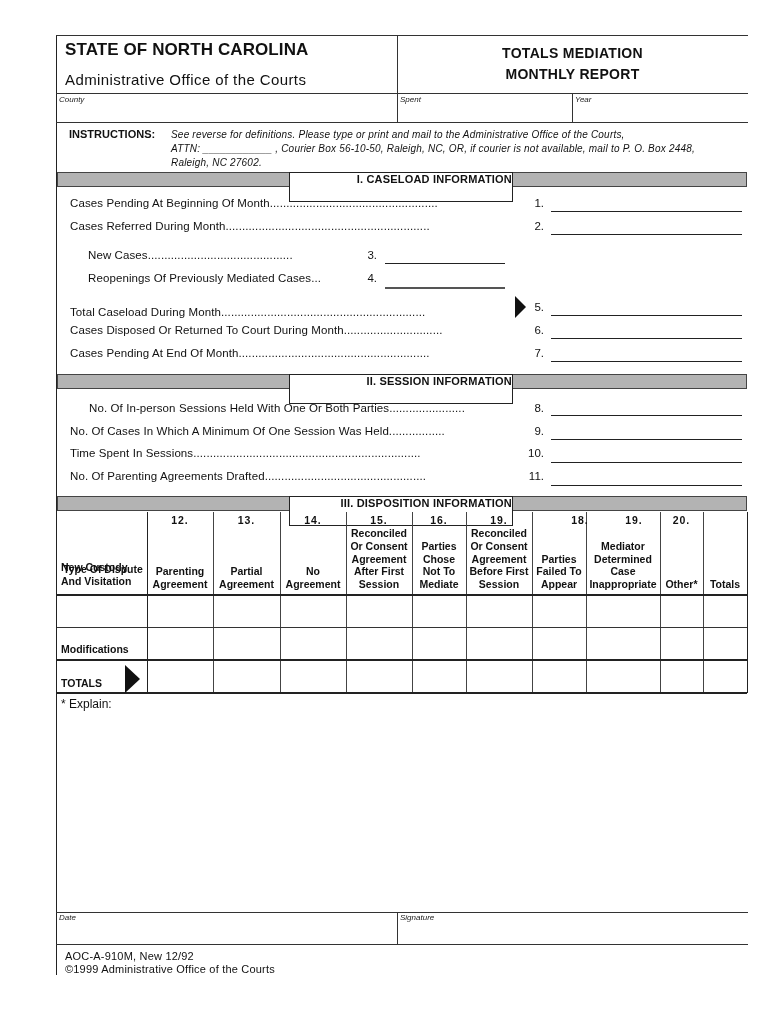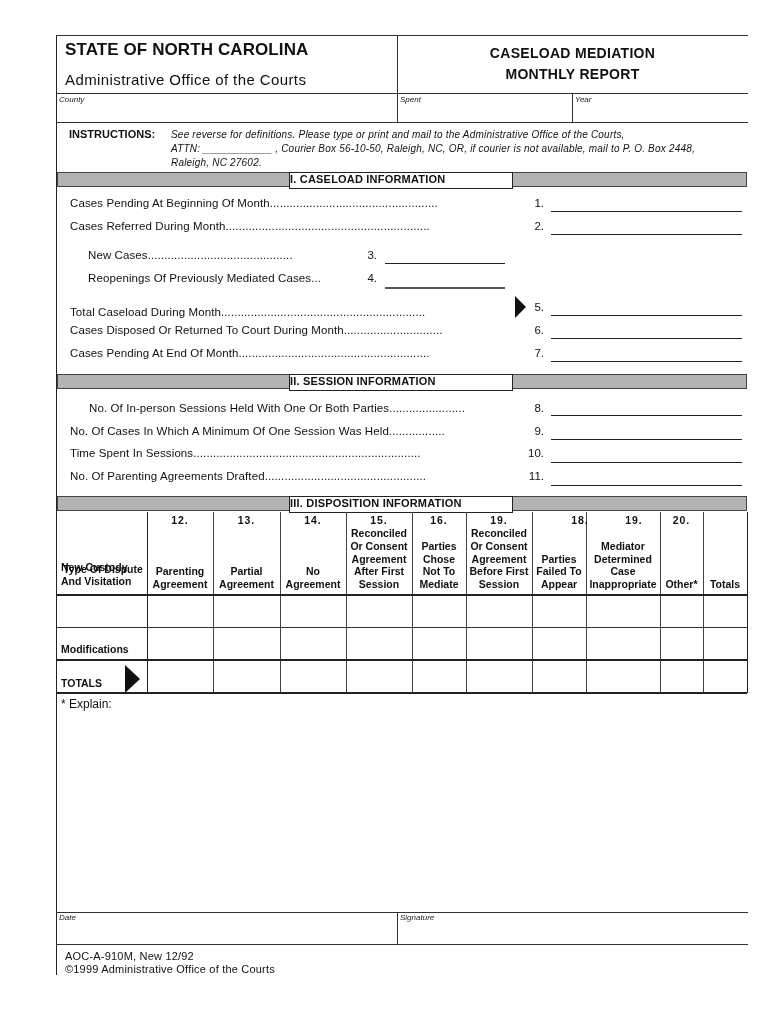--- a/index.html
+++ b/index.html
@@ -10,43 +10,43 @@
   .hline { position: absolute; height: 1px; background: #333; }
   .hline.thick { height: 2px; background: #222; }
   .vline { position: absolute; width: 1px; background: #333; }
   .title-main { position: absolute; left: 65px; top: 40px; font-size: 17px; font-weight: bold; letter-spacing: 0.1px; }
   .title-sub { position: absolute; left: 65px; top: 71px; font-size: 15px; letter-spacing: 0.4px; }
   .report-title { position: absolute; left: 400px; width: 345px; text-align: center; font-size: 14px; font-weight: bold; letter-spacing: 0.3px; }
   .field-label { position: absolute; font-size: 8px; font-style: italic; color: #222; }
   .instr-head { position: absolute; left: 69px; top: 128px; font-size: 11px; font-weight: bold; }
   .instr-text { position: absolute; left: 171px; font-size: 10px; font-style: italic; letter-spacing: 0.2px; white-space: nowrap; }
   .band { position: absolute; left: 57px; width: 690px; height: 15px; background: #b3b3b3; border: 1px solid #444; box-sizing: border-box; }
-  .band-title { position: absolute; left: 289px; width: 224px; height: 17px; background: #fff; border: 1px solid #222; box-sizing: border-box;
-                text-align: left; font-size: 11px; font-weight: bold; line-height: 13px; letter-spacing: 0.2px; }
+  .band-title { position: absolute; left: 289px; width: 224px; height: 30px; background: #fff; border: 1px solid #222; box-sizing: border-box;
+                text-align: right; font-size: 11px; font-weight: bold; line-height: 13px; letter-spacing: 0.2px; }
   .line-label { position: absolute; font-size: 11.5px; white-space: nowrap; letter-spacing: 0.1px; }
   .line-num { position: absolute; font-size: 11.5px; text-align: right; width: 30px; }
   .blank { position: absolute; height: 1px; background: #222; }
   .arrow-right { position: absolute; width: 0; height: 0; border-top: 11px solid transparent; border-bottom: 11px solid transparent; border-left: 11px solid #111; }
   .th-num { position: absolute; font-size: 10.5px; font-weight: bold; text-align: center; letter-spacing: 1px; }
   .th-label { position: absolute; font-size: 10.5px; font-weight: bold; text-align: center; line-height: 12.8px; }
   .row-label { position: absolute; left: 61px; font-size: 10.5px; font-weight: bold; line-height: 14px; }
   .cell { position: absolute; }
   .explain { position: absolute; left: 61px; top: 697px; font-size: 12px; }
   .footer-text { position: absolute; left: 65px; font-size: 11px; letter-spacing: 0.2px; }
 </style>
 </head>
 <body>
 
 <div class="form-border-left"></div>
 <div class="hline" style="left:56px; top:35px; width:692px;"></div>
 
 <div class="title-main">STATE OF NORTH CAROLINA</div>
 <div class="title-sub">Administrative Office of the Courts</div>
 <div class="vline" style="left:397px; top:35px; height:58px;"></div>
-<div class="report-title" style="top:45px;">CASELOAD MEDIATION</div>
+<div class="report-title" style="top:45px;">TOTALS MEDIATION</div>
 <div class="report-title" style="top:66px;">MONTHLY REPORT</div>
 
 <div class="hline" style="left:56px; top:93px; width:692px;"></div>
 <div class="field-label" style="left:59px; top:95px;">County</div>
 <div class="abs" style="left:57px; top:105px; width:339px; height:17px;"></div>
 <div class="vline" style="left:397px; top:93px; height:30px;"></div>
 <div class="field-label" style="left:400px; top:95px;">Spent</div>
 <div class="abs" style="left:398px; top:105px; width:173px; height:17px;"></div>
 <div class="vline" style="left:572px; top:93px; height:30px;"></div>
 <div class="field-label" style="left:575px; top:95px;">Year</div>

